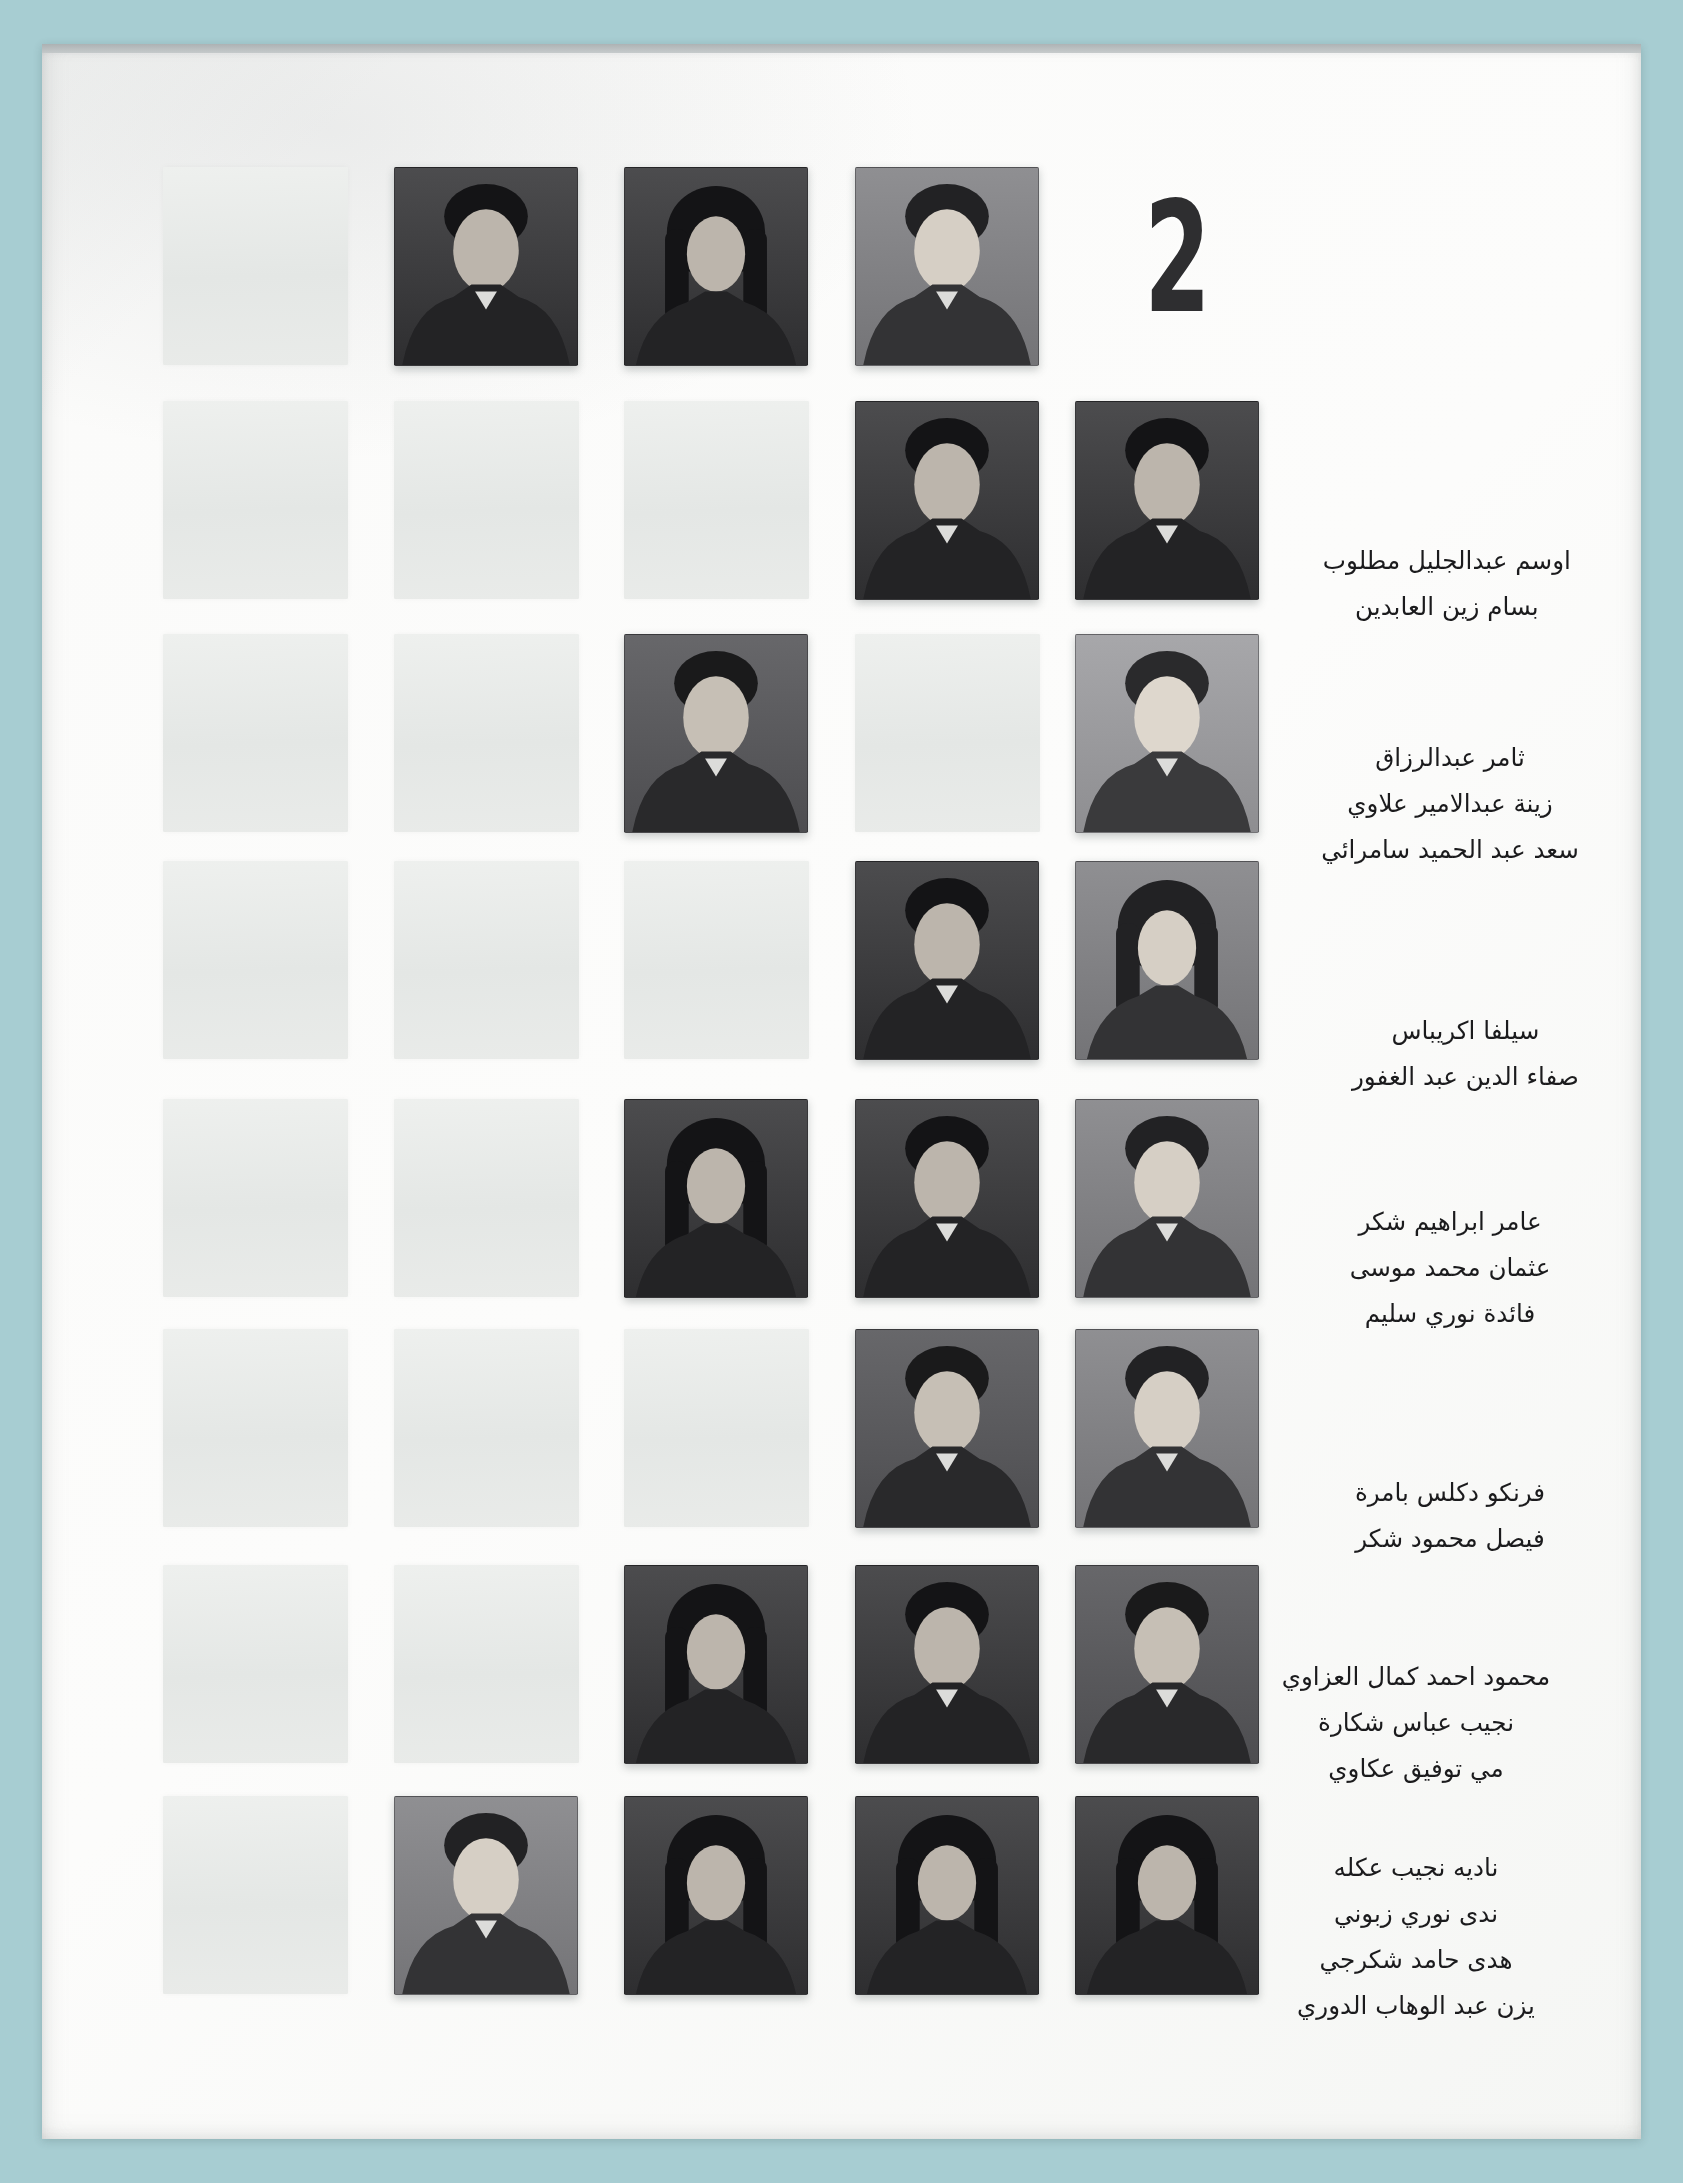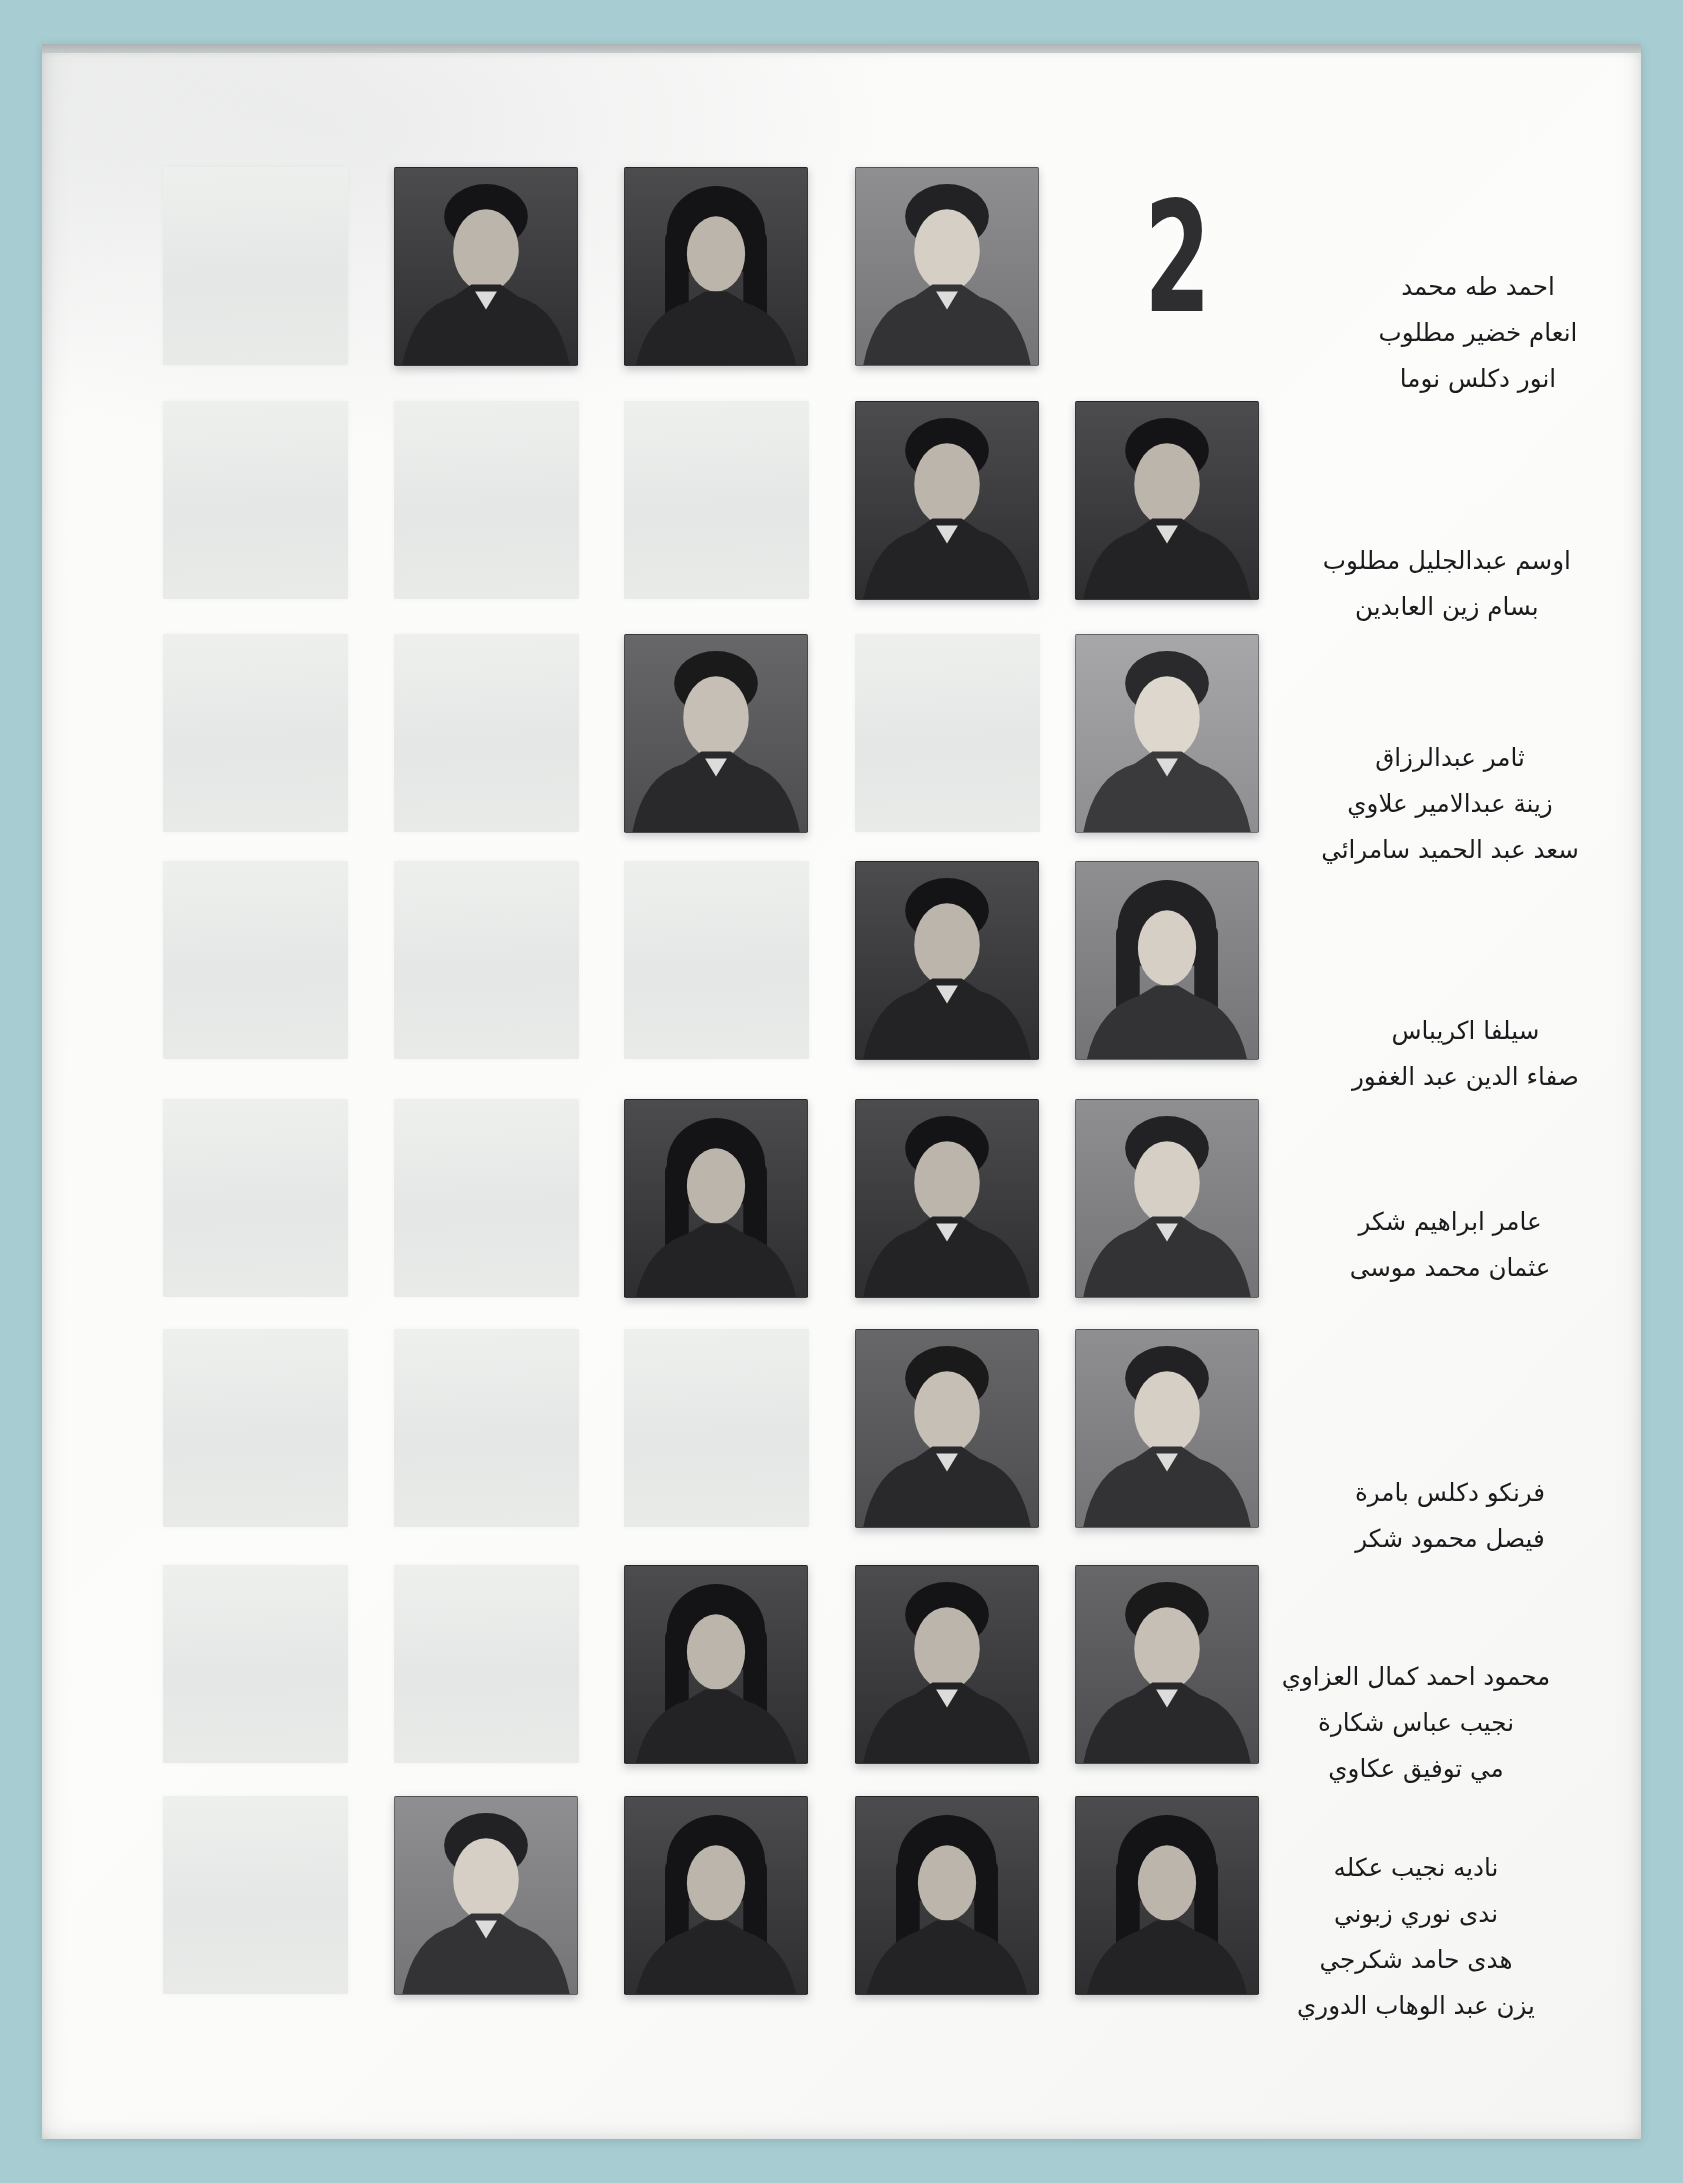--- a/index.html
+++ b/index.html
@@ -285,41 +285,37 @@
     <svg class="sil-female" viewBox="0 0 100 110" preserveAspectRatio="none">
       <ellipse class="hair" cx="50" cy="36" rx="27" ry="26"></ellipse>
       <rect class="hair" x="22" y="34" width="13" height="52" rx="6"></rect>
       <rect class="hair" x="65" y="34" width="13" height="52" rx="6"></rect>
       <ellipse class="face" cx="50" cy="48" rx="16" ry="21"></ellipse>
       <path class="suit" d="M6,110 Q12,82 34,75 L44,69 L56,69 L66,75 Q88,82 94,110 Z"></path>
     </svg>
   </div>
       </div>
     <div class="names-column">
-        <div class="name-group" style="top: 220px; transform: translateX(28px);">
-          <div class="name-line">احمد طه محمد</div>
-          <div class="name-line">انعام خضير مطلوب</div>
-          <div class="name-line">انور دكلس نوما</div>
-        </div>
         <div class="name-group" style="top: 494px; transform: translateX(-3.1px);">
           <div class="name-line">اوسم عبدالجليل مطلوب</div>
           <div class="name-line">بسام زين العابدين</div>
         </div>
         <div class="name-group" style="top: 691px; transform: translateX(0px); text-align: center;">
           <div class="name-line">ثامر عبدالرزاق</div>
           <div class="name-line">زينة عبدالامير علاوي</div>
           <div class="name-line">سعد عبد الحميد سامرائي</div>
         </div>
         <div class="name-group" style="top: 964px; transform: translateX(15.4px);">
           <div class="name-line">سيلفا اكريباس</div>
           <div class="name-line">صفاء الدين عبد الغفور</div>
         </div>
         <div class="name-group" style="top: 1155px; transform: translateX(0px);">
           <div class="name-line">عامر ابراهيم شكر</div>
           <div class="name-line">عثمان محمد موسى</div>
+          <div class="name-line">فائدة نوري سليم</div>
         </div>
         <div class="name-group" style="top: 1426px; transform: translateX(0px);">
           <div class="name-line">فرنكو دكلس بامرة</div>
           <div class="name-line">فيصل محمود شكر</div>
         </div>
         <div class="name-group" style="top: 1610px; transform: translateX(-34px);">
           <div class="name-line">محمود احمد كمال العزاوي</div>
           <div class="name-line">نجيب عباس شكارة</div>
           <div class="name-line">مي توفيق عكاوي</div>
         </div>

